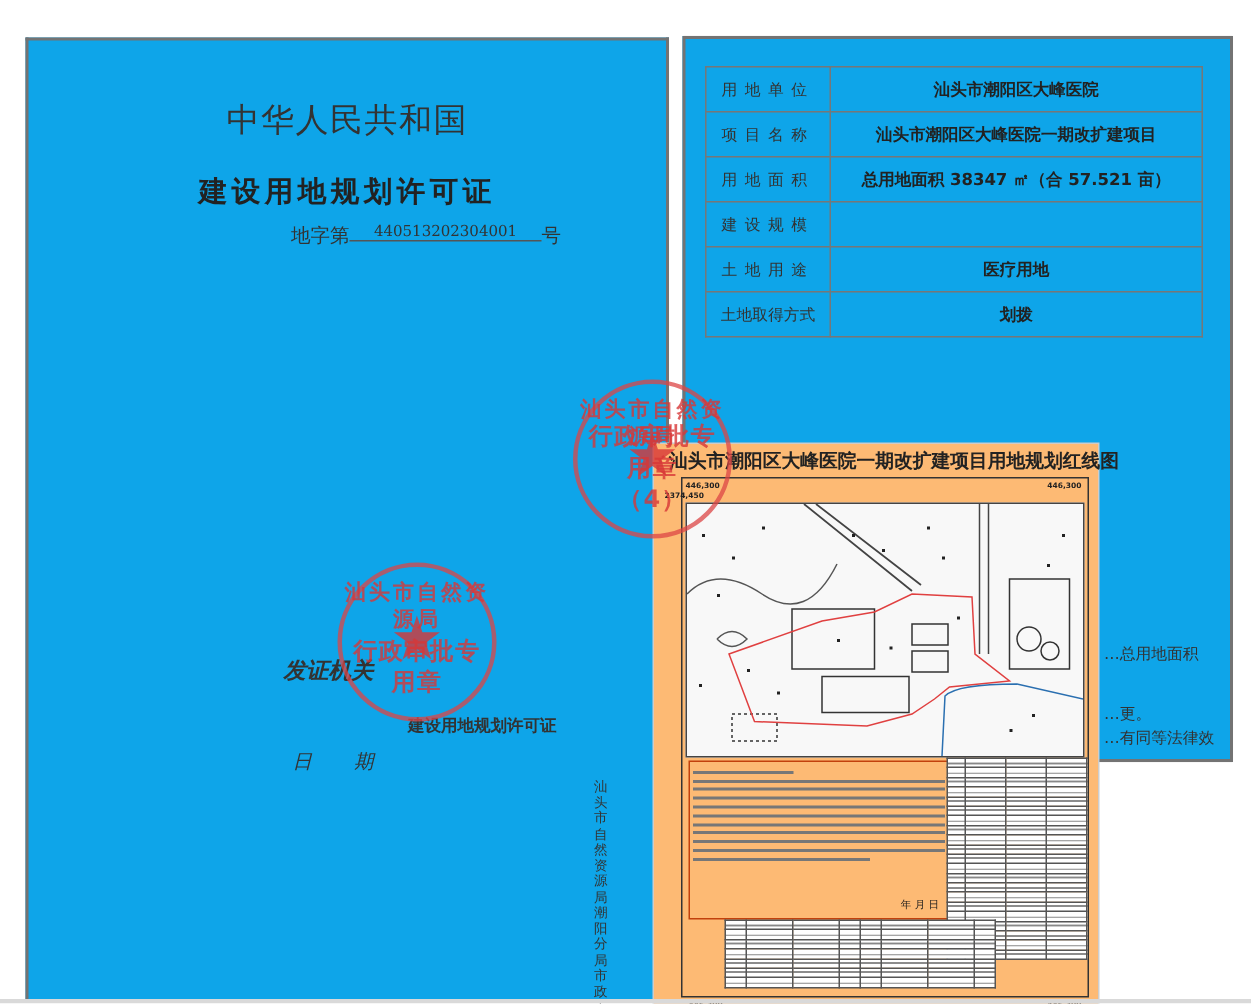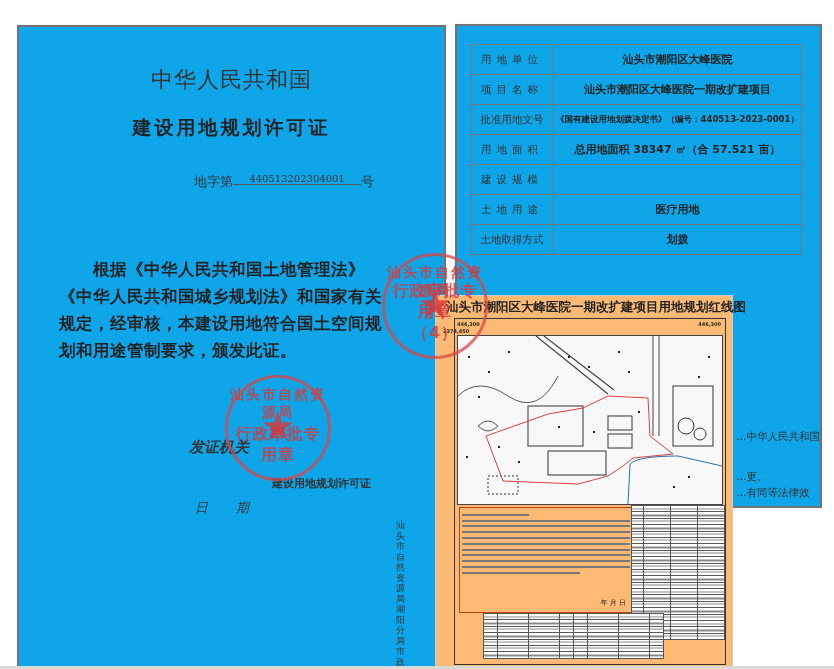--- a/index.html
+++ b/index.html
@@ -13,21 +13,21 @@
     position:absolute; background:#0ea5e9;
     border:2px solid #737373;
     box-shadow:0 0 1px rgba(0,0,0,0.15);
   }
   
   #left-card { left:17px; top:25px; width:425px; height:640px; border-bottom:none; }
   .country { position:absolute; left:0; right:0; top:38px; text-align:center;
     font-family:"DejaVu Serif", serif; font-size:22px; color:#333; letter-spacing:1px; }
   .cert-title { position:absolute; left:0; right:0; top:88px; text-align:center;
     font-size:19px; font-weight:bold; letter-spacing:3px; color:#222; }
-  .cert-no { position:absolute; left:175px; top:146px; font-size:13px; color:#333; }
+  .cert-no { position:absolute; left:175px; top:121px; font-size:13px; color:#333; }
   .cert-no .no-line { display:inline-block; width:128px; border-bottom:1px solid #555;
     text-align:center; font-family:"DejaVu Serif", serif; font-size:10px; position:relative; top:-4px; }
   .cert-body { position:absolute; left:40px; top:229px; width:330px;
     font-size:16.5px; line-height:27px; font-weight:bold; color:#222; letter-spacing:0.5px; }
   .issuer { position:absolute; left:170px; top:411px; font-size:15px; font-weight:bold; color:#333;font-style:italic; }
   .date-label { position:absolute; left:176px; top:472px; font-size:13px; color:#333;font-style:italic; }
   .date-label span { margin-right:28px; }
   .date-value { position:absolute; left:253px; top:449px; font-size:11px; font-weight:bold; color:#333; }
   .seal { position:absolute; border-radius:50%; border:3px solid rgba(220,70,70,0.75);
     color:rgba(215,55,55,0.8); text-align:center; font-weight:bold; }
@@ -70,21 +70,20 @@
 </style>
 </head>
 <body>
 
 <div class="card" id="left-card">
   <div class="country">中华人民共和国</div>
   <div class="cert-title">建设用地规划许可证</div>
   <div class="cert-no">
     <span>地字第</span><span class="no-line">440513202304001</span><span>号</span>
   </div>
-  <div class="cert-body">　　<span>根据《中华人民共和国土地管理法》《中华人民共和国城乡规划法》和国家有关规定，经审核，本建设用地符合国土空间规划和用途管制要求，颁发此证。</span></div>
   <div class="issuer">发证机关</div>
   <div class="date-label">
     <span>日</span><span>期</span>
   </div>
   <div class="date-value">建设用地规划许可证</div>
 </div>
 
 <div class="seal" id="seal-left">
   <div class="ring-top">汕头市自然资源局</div>
   <div class="star">★</div>
@@ -96,43 +95,39 @@
     <tbody>
         <tr>
           <td class="lbl">用地单位</td>
           <td class="val">汕头市潮阳区大峰医院</td>
         </tr>
     <tr>
           <td class="lbl">项目名称</td>
           <td class="val">汕头市潮阳区大峰医院一期改扩建项目</td>
         </tr>
     <tr>
-          <td class="lbl tight">批准用地文号</td>
-          <td class="val small">《国有建设用地划拨决定书》（编号：440513-2023-0001）</td>
-        </tr>
-    <tr>
           <td class="lbl">用地面积</td>
           <td class="val">总用地面积 38347 ㎡（合 57.521 亩）</td>
         </tr>
     <tr>
           <td class="lbl">建设规模</td>
           <td class="val"></td>
         </tr>
     <tr>
           <td class="lbl">土地用途</td>
           <td class="val">医疗用地</td>
         </tr>
     <tr>
           <td class="lbl tight">土地取得方式</td>
           <td class="val">划拨</td>
         </tr>
   </tbody>
     </table>
 </div>
-<div class="right-text" style="left:736px; top:428px; font-size:10.5px;">…中华人民共和国</div>
+<div class="right-text" style="left:736px; top:428px; font-size:10.5px;">…总用地面积</div>
 <div class="right-text" style="left:736px; top:468px; font-size:10.5px; line-height:16px;">
   <div>…更。</div>
   <div>…有同等法律效</div>
 </div>
 
 <div class="card" id="map-sheet">
   <div class="map-title">汕头市潮阳区大峰医院一期改扩建项目用地规划红线图</div>
   <div class="map-frame">
     <span class="coord" style="left:2px; top:2px;">446,300</span>
     <span class="coord" style="left:-12px; top:9px;">2374,450</span>

